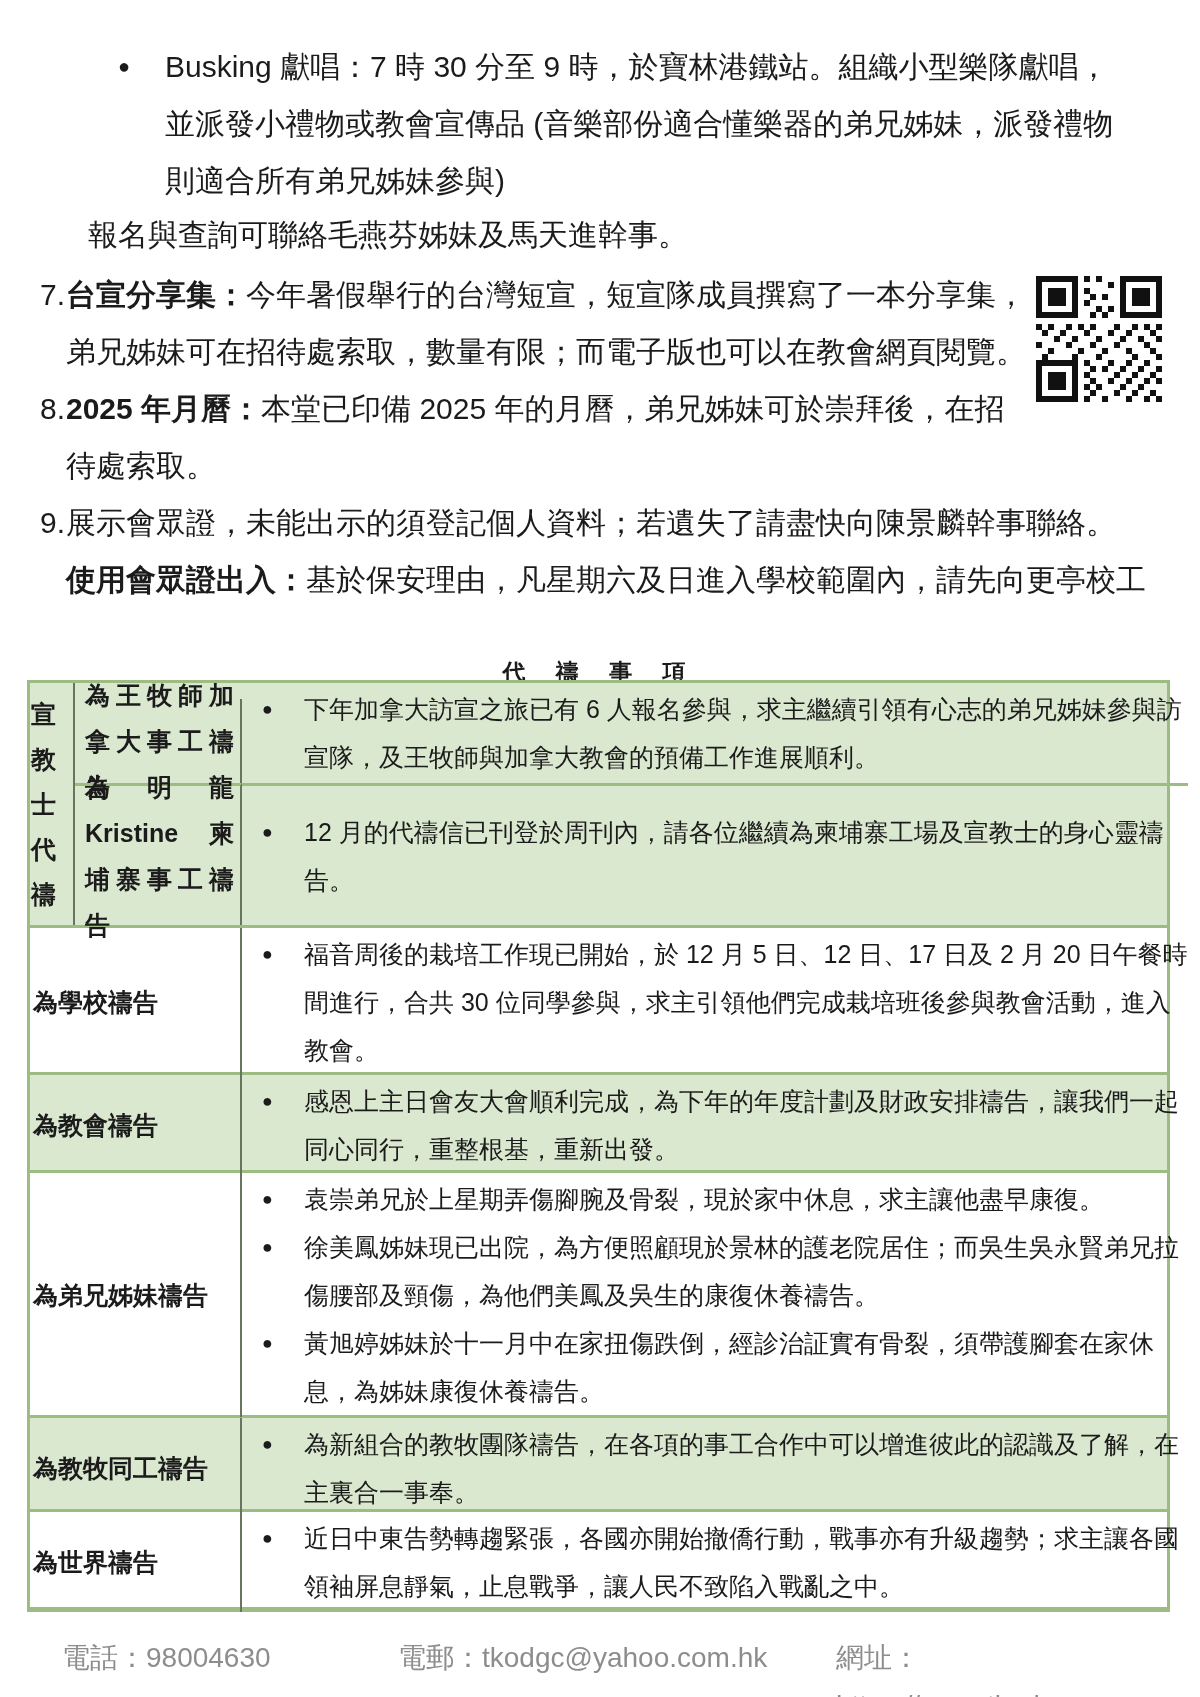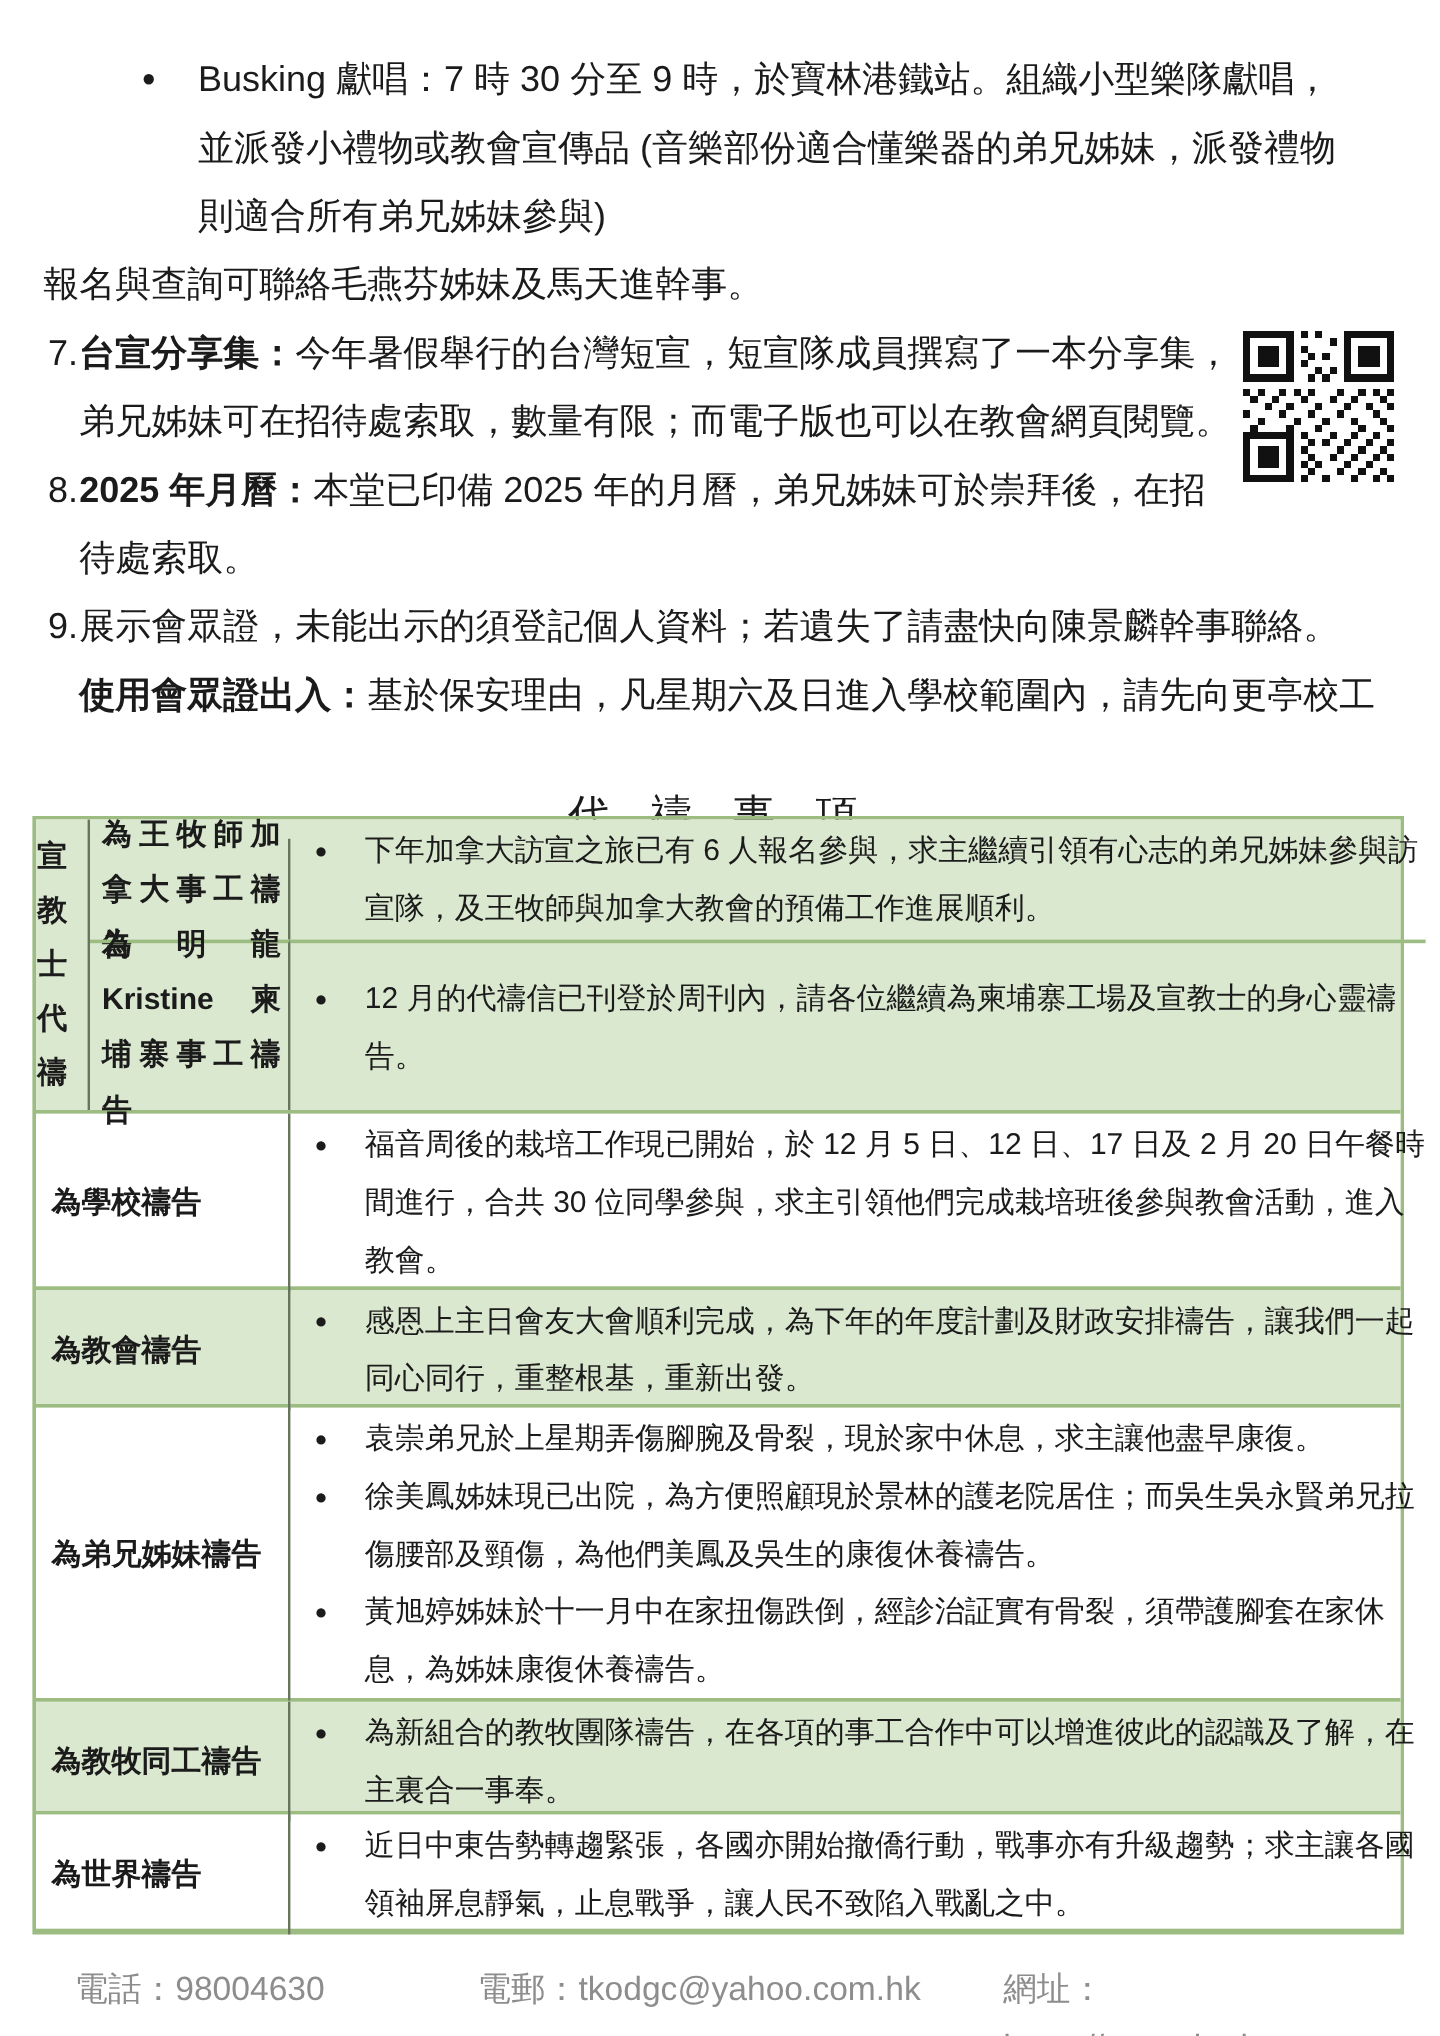--- a/index.html
+++ b/index.html
@@ -9,35 +9,35 @@
     color:#1b1b1b;
     -webkit-font-smoothing:antialiased;
   }
   .page{position:absolute;inset:0;}
 
   
   .top{position:absolute;left:0;top:38px;width:1200px;font-size:30px;line-height:57px;}
   .line{white-space:nowrap;}
   .bullet-row{display:flex;}
   .bullet-row .bdot{flex:0 0 47px;margin-left:118px;font-size:20px;}
-  .plain-line{padding-left:36px;}
+  .plain-line{padding-left:88px;font-family:Liberation Mono, monospace;}
   .nitem{position:relative;padding-left:66px;}
   .nitem .num{position:absolute;left:40px;top:0;}
   .lbl{font-weight:bold;}
 
   
   .qr{position:absolute;left:1033px;top:273px;width:132px;height:132px;}
   .qr svg{width:100%;height:100%;display:block;}
   .qr rect{fill:#111;}
   .qr rect.w{fill:#fff;}
 
   
   .ptitle{
     position:absolute;left:0;top:636px;width:1200px;text-align:center;
-    font-size:35px;font-weight:normal;letter-spacing:12px;line-height:42px;
+    font-size:23px;font-weight:bold;letter-spacing:12px;line-height:42px;
   }
 
   
   .ptable{
     position:absolute;left:27px;top:680px;width:1143px;
     border:3px solid #9cbc82;border-bottom-width:5px;
     box-sizing:border-box;
     font-size:25px;
   }
   .ptable *{box-sizing:border-box;}
@@ -55,21 +55,21 @@
   .g-con-b{grid-column:3;grid-row:2;border-top:3px solid #9cbc82;}
 
   .labcell{
     display:flex;align-items:center;
     padding:4px 6px 4px 10px;
     border-right:2px solid #66755c;
     font-weight:bold;line-height:46px;
   }
   .labcell .jt{width:100%;text-align:justify;}
   .prow{display:grid;grid-template-columns:212px 1fr;border-top:3px solid #9cbc82;}
-  .prow .labcell{padding-left:13px;}
+  .prow .labcell{padding-left:3px;}
   .r-c{height:147px;}
   .r-d{height:98px;}
   .r-e{height:245px;}
   .r-f{height:94px;}
   .r-g{height:98px;}
 
   .concell{display:flex;flex-direction:column;justify-content:center;padding:2px 6px 2px 0;}
   .citem{display:flex;align-items:flex-start;}
   .citem .bdot{flex:0 0 62px;padding-left:20px;font-size:18px;line-height:48px;}
   .clines{line-height:48px;}

